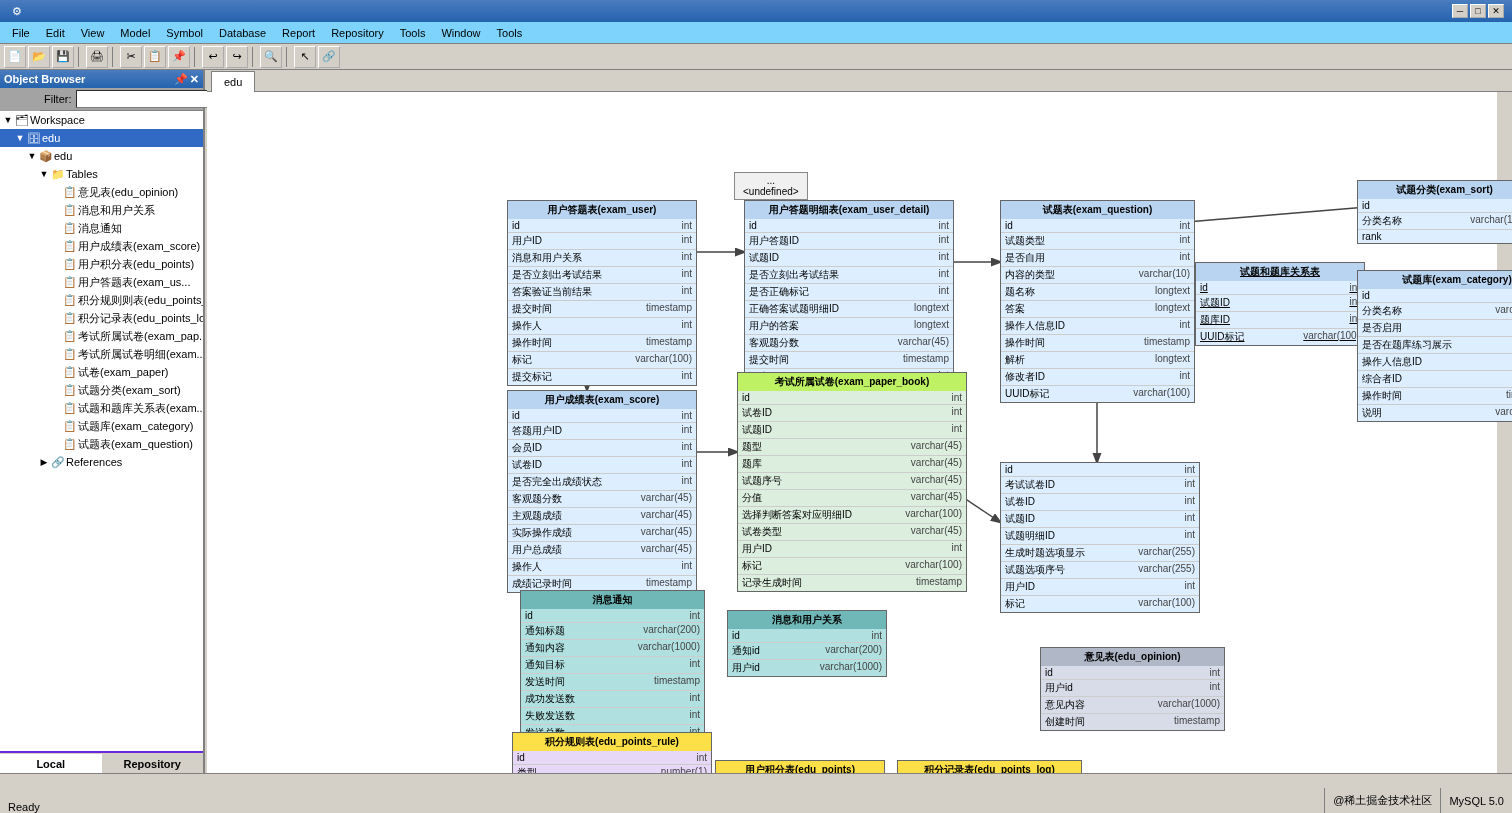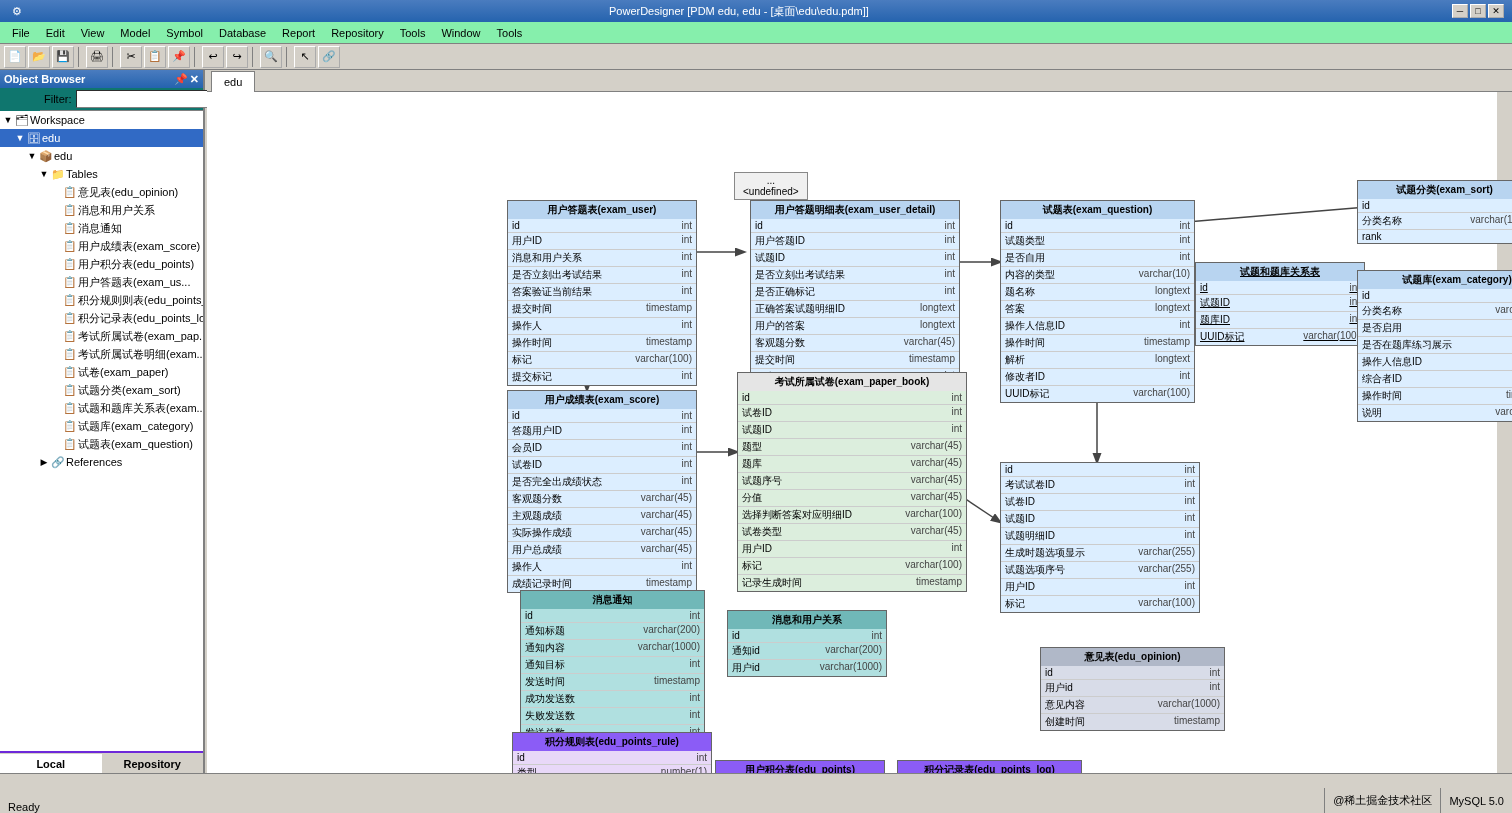--- a/index.html
+++ b/index.html
@@ -5,30 +5,30 @@
     * { margin: 0; padding: 0; box-sizing: border-box; }
     body { font-family: 'MS Shell Dlg 2', Arial, sans-serif; font-size: 11px; background: #d4d0c8; overflow: hidden; width: 1512px; height: 813px; }
     
     
     .title-bar { background: linear-gradient(to bottom, #4a7cbf, #2563ae); color: white; height: 22px; display: flex; align-items: center; justify-content: space-between; padding: 0 8px; font-size: 11px; }
     .title-bar-title { flex: 1; text-align: center; }
     .title-bar-controls { display: flex; gap: 2px; }
     .title-bar-btn { width: 16px; height: 14px; background: #d4d0c8; border: 1px outset #fff; font-size: 9px; display: flex; align-items: center; justify-content: center; cursor: pointer; color: black; }
 
     
-    .menu-bar { background: #86efac; height: 22px; display: flex; align-items: center; padding: 0 4px; border-bottom: 1px solid #808080; font-size: 11px; }
+    .menu-bar { background: #7dd3fc; height: 22px; display: flex; align-items: center; padding: 0 4px; border-bottom: 1px solid #808080; font-size: 11px; }
     .menu-item { padding: 2px 8px; cursor: pointer; }
 
     
     .toolbar { background: #d4d0c8; height: 26px; display: flex; align-items: center; padding: 2px 4px; border-bottom: 1px solid #808080; gap: 2px; }
     .tb-btn { width: 22px; height: 22px; background: #d4d0c8; border: 1px outset #fff; display: flex; align-items: center; justify-content: center; cursor: pointer; font-size: 11px; }
     .tb-sep { width: 4px; height: 20px; border-left: 1px solid #808080; margin: 0 2px; }
 
     
-    .object-browser { position: absolute; left: 0; top: 70px; width: 205px; bottom: 40px; background: #0f766e; border-right: 2px solid #808080; display: flex; flex-direction: column; }
+    .object-browser { position: absolute; left: 0; top: 70px; width: 205px; bottom: 40px; background: #a3a3a3; border-right: 2px solid #808080; display: flex; flex-direction: column; }
     .ob-header { background: linear-gradient(to bottom, #4a7cbf, #2563ae); color: white; height: 18px; display: flex; align-items: center; padding: 0 4px; font-size: 11px; font-weight: bold; justify-content: space-between; }
     .ob-filter { display: flex; align-items: center; padding: 2px 4px; gap: 4px; font-size: 11px; border-bottom: 1px solid #808080; margin-left: 40px; }
     .ob-filter input { flex: 1; height: 18px; border: 1px inset #808080; background: white; font-size: 11px; padding: 0 2px; }
     .ob-tree { flex: 1; overflow-y: auto; overflow-x: auto; background: white; font-size: 11px; }
     .tree-item { display: flex; align-items: center; cursor: pointer; padding: 1px 0; white-space: nowrap; }
     .tree-item.selected { background: #316ac5; color: white; }
     .tree-icon { width: 16px; height: 16px; display: inline-flex; align-items: center; justify-content: center; flex-shrink: 0; }
     .tree-expander { width: 12px; height: 12px; display: inline-flex; align-items: center; justify-content: center; flex-shrink: 0; font-size: 9px; cursor: pointer; }
     .ob-tabs { display: flex; border-top: 2px solid #6d28d9; font-weight: bold; }
     .ob-tab { flex: 1; height: 20px; display: flex; align-items: center; justify-content: center; font-size: 11px; cursor: pointer; background: #d4d0c8; border-top: 1px solid #d4d0c8; }
@@ -42,25 +42,25 @@
     .erd-table-header { text-align: center; font-weight: bold; padding: 2px 4px; font-size: 10px; color: black; }
     .erd-table-body { background: white; }
     .erd-table-row { display: flex; padding: 1px 4px; gap: 8px; border-top: 1px solid #ccc; }
     .erd-table-row:first-child { border-top: none; }
     .col-name { flex: 1; }
     .col-type { color: #444; white-space: nowrap; }
 
     
     .theme-blue { background: #b8d4f0; }
     .theme-blue .erd-table-body { background: #dceeff; }
-    .theme-green { background: #e5e5e5; }
+    .theme-green { background: #bef264; }
     .theme-green .erd-table-body { background: #dceedd; }
     .theme-teal { background: #70b8b8; }
     .theme-teal .erd-table-body { background: #b0e0e0; }
-    .theme-purple { background: #8b5cf6; }
+    .theme-purple { background: #fde047; }
     .theme-purple .erd-table-body { background: #e8d8f8; }
     .theme-gray { background: #b0b8c8; }
     .theme-gray .erd-table-body { background: #d8dce8; }
 
     
     .status-bar { position: absolute; left: 0; right: 0; bottom: 0; height: 40px; background: #d4d0c8; border-top: 1px solid #808080; display: flex; align-items: stretch; }
     .status-output { position: absolute; left: 0; top: 0; right: 0; height: 20px; background: #d4d0c8; border-bottom: 1px solid #808080; padding: 0 4px; display: flex; align-items: center; font-size: 11px; }
     .status-main { position: absolute; left: 0; bottom: 0; height: 25px; display: flex; align-items: flex-end; width: 100%; }
     .status-ready { padding: 0 8px; font-size: 11px; flex: 1; }
     .status-right { padding: 0 8px; font-size: 11px; border-left: 1px solid #808080; height: 100%; display: flex; align-items: center; }
@@ -72,21 +72,20 @@
     .connector-svg { position: absolute; top: 0; left: 0; width: 100%; height: 100%; pointer-events: none; overflow: visible; }
 
     
     .undefined-box { position: absolute; background: #f0f0f0; border: 1px solid #888; padding: 2px 8px; font-size: 10px; text-align: center; }
   </style>
 </head>
 <body>
 
 <div class="title-bar">
   <span style="font-size:11px; padding:0 4px;">⚙</span>
-  <span class="title-bar-title">PowerDesigner [PDM edu, edu - [桌面\edu\edu.pdm]]</span>
   <div class="title-bar-controls">
     <div class="title-bar-btn">─</div>
     <div class="title-bar-btn">□</div>
     <div class="title-bar-btn">✕</div>
   </div>
 </div>
 
 <div class="menu-bar">
   <span class="menu-item">File</span>
   <span class="menu-item">Edit</span>
@@ -329,21 +328,21 @@
             <span class="col-name">标记</span>
             <span class="col-type">varchar(100)</span>
           </div>
         <div class="erd-table-row">
             <span class="col-name">提交标记</span>
             <span class="col-type">int</span>
           </div>
       </div>
     </div>
 
-    <div class="erd-table theme-blue" style="left:537px; top:108px; width:210px;margin-left:6px;">
+    <div class="erd-table theme-blue" style="left:537px; top:108px; width:210px;">
       <div class="erd-table-header theme-blue">用户答题明细表(exam_user_detail)</div>
       <div class="erd-table-body">
         <div class="erd-table-row">
             <span class="col-name">id</span>
             <span class="col-type">int</span>
           </div>
         <div class="erd-table-row">
             <span class="col-name">用户答题ID</span>
             <span class="col-type">int</span>
           </div>

